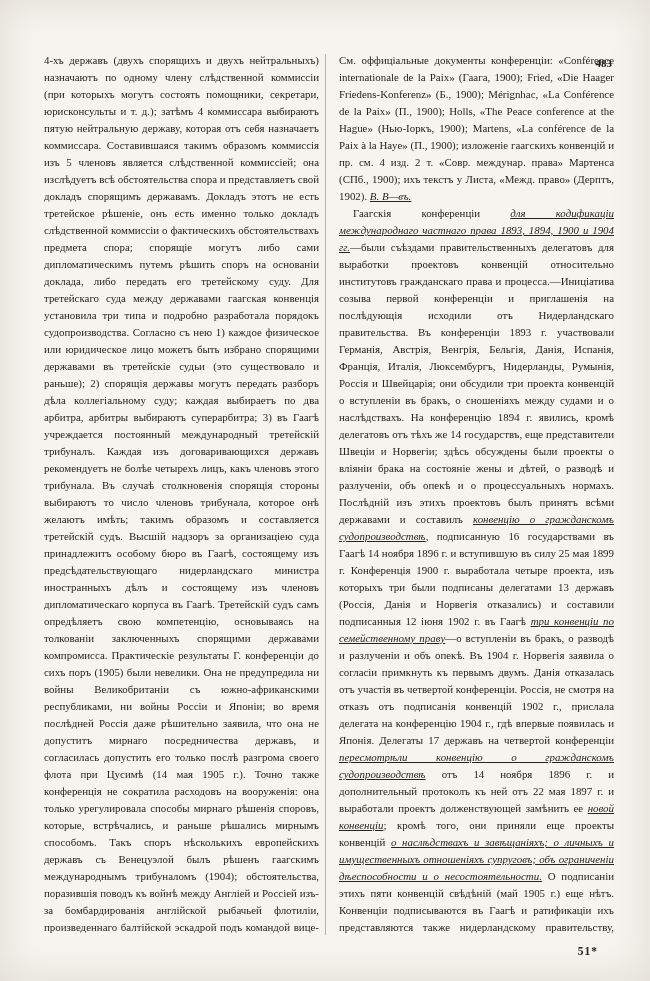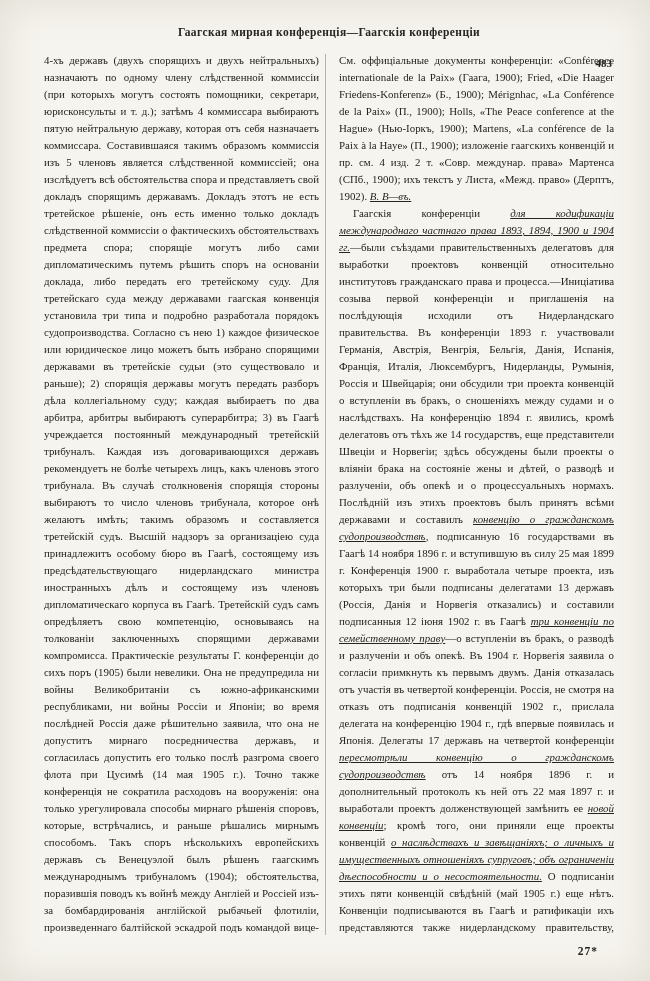--- a/index.html
+++ b/index.html
@@ -82,31 +82,30 @@
     font-size: 11.5px;
     letter-spacing: 1px;
   }
 </style>
 </head>
 <body>
 
 <div class="page">
 
   <div class="header">
-    <div class="header-title">Гаагская мирная конференція—Гаагскія конференціи</div>
     <div class="page-number">483</div>
   </div>
 
   <div class="col-divider"></div>
 
   <div class="columns">
     <div class="column">
         <p><span>4-хъ державъ (двухъ спорящихъ и двухъ нейтральныхъ) назначаютъ по одному члену слѣдственной коммиссіи (при которыхъ могутъ состоять помощники, секретари, юрисконсульты и т. д.); затѣмъ 4 коммиссара выбираютъ пятую нейтральную державу, которая отъ себя назначаетъ коммиссара. Составившаяся такимъ образомъ коммиссія изъ 5 членовъ является слѣдственной коммиссіей; она изслѣдуетъ всѣ обстоятельства спора и представляетъ свой докладъ спорящимъ державамъ. Докладъ этотъ не есть третейское рѣшеніе, онъ есть именно только докладъ слѣдственной коммиссіи о фактическихъ обстоятельствахъ предмета спора; спорящіе могутъ либо сами дипломатическимъ путемъ рѣшить споръ на основаніи доклада, либо передать его третейскому суду. Для третейскаго суда между державами гаагская конвенція установила три типа и подробно разработала порядокъ судопроизводства. Согласно съ нею 1) каждое физическое или юридическое лицо можетъ быть избрано спорящими державами въ третейскіе судьи (это существовало и раньше); 2) спорящія державы могутъ передать разборъ дѣла коллегіальному суду; каждая выбираетъ по два арбитра, арбитры выбираютъ суперарбитра; 3) въ Гаагѣ учреждается постоянный международный третейскій трибуналъ. Каждая изъ договаривающихся державъ рекомендуетъ не болѣе четырехъ лицъ, какъ членовъ этого трибунала. Въ случаѣ столкновенія спорящія стороны выбираютъ то число членовъ трибунала, которое онѣ желаютъ имѣть; такимъ образомъ и составляется третейскій судъ. Высшій надзоръ за организаціею суда принадлежитъ особому бюро въ Гаагѣ, состоящему изъ предсѣдательствующаго нидерландскаго министра иностранныхъ дѣлъ и состоящему изъ членовъ дипломатическаго корпуса въ Гаагѣ. Третейскій судъ самъ опредѣляетъ свою компетенцію, основываясь на толкованіи заключенныхъ спорящими державами компромисса. Практическіе результаты Г. конференціи до сихъ поръ (1905) были невелики. Она не предупредила ни войны Великобританіи съ южно-африканскими республиками, ни войны Россіи и Японіи; во время послѣдней Россія даже рѣшительно заявила, что она не допуститъ мирнаго посредничества державъ, и согласилась допустить его только послѣ разгрома своего флота при Цусимѣ (14 мая 1905 г.). Точно также конференція не сократила расходовъ на вооруженія: она только урегулировала способы мирнаго рѣшенія споровъ, которые, встрѣчались, и раньше рѣшались мирнымъ способомъ. Такъ споръ нѣсколькихъ европейскихъ державъ съ Венецуэлой былъ рѣшенъ гаагскимъ международнымъ трибуналомъ (1904); обстоятельства, поразившія поводъ къ войнѣ между Англіей и Россіей изъ-за бомбардированія англійской рыбачьей флотиліи, произведеннаго балтійской эскадрой подъ командой вице-адм. Рожественскаго (октябрь 1904 г.), были выяснены международной слѣдственной коммиссіей, засѣдавшей въ Парижѣ въ началѣ 1905 г. (см. </span><span class="seg-i">Гулльскій инцидентъ</span><span>).</span></p>
       </div>
     <div class="column">
         <p><span>См. оффиціальные документы конференціи: «Conférence internationale de la Paix» (Гаага, 1900); Fried, «Die Haager Friedens-Konferenz» (Б., 1900); Mérignhac, «La Conférence de la Paix» (П., 1900); Holls, «The Peace conference at the Hague» (Нью-Іоркъ, 1900); Martens, «La conférence de la Paix à la Haye» (П., 1900); изложеніе гаагскихъ конвенцій и пр. см. 4 изд. 2 т. «Совр. междунар. права» Мартенса (СПб., 1900); ихъ текстъ у Листа, «Межд. право» (Дерптъ, 1902). </span><span class="seg-i">В. В—въ.</span></p>
         <p class="indent"><span class="seg-b">Гаагскія конференціи </span><span class="seg-i">для кодификаціи международнаго частнаго права 1893, 1894, 1900 и 1904 гг.</span><span>—были съѣздами правительственныхъ делегатовъ для выработки проектовъ конвенцій относительно институтовъ гражданскаго права и процесса.—Иниціатива созыва первой конференціи и приглашенія на послѣдующія исходили отъ Нидерландскаго правительства. Въ конференціи 1893 г. участвовали Германія, Австрія, Венгрія, Бельгія, Данія, Испанія, Франція, Италія, Люксембургъ, Нидерланды, Румынія, Россія и Швейцарія; они обсудили три проекта конвенцій о вступленіи въ бракъ, о сношеніяхъ между судами и о наслѣдствахъ. На конференцію 1894 г. явились, кромѣ делегатовъ отъ тѣхъ же 14 государствъ, еще представители Швеціи и Норвегіи; здѣсь обсуждены были проекты о вліяніи брака на состояніе жены и дѣтей, о разводѣ и разлученіи, объ опекѣ и о процессуальныхъ нормахъ. Послѣдній изъ этихъ проектовъ былъ принятъ всѣми державами и составилъ </span><span class="seg-i">конвенцію о гражданскомъ судопроизводствѣ</span><span>, подписанную 16 государствами въ Гаагѣ 14 ноября 1896 г. и вступившую въ силу 25 мая 1899 г. Конференція 1900 г. выработала четыре проекта, изъ которыхъ три были подписаны делегатами 13 державъ (Россія, Данія и Норвегія отказались) и составили подписанныя 12 іюня 1902 г. въ Гаагѣ </span><span class="seg-i">три конвенціи по семейственному праву</span><span>—о вступленіи въ бракъ, о разводѣ и разлученіи и объ опекѣ. Въ 1904 г. Норвегія заявила о согласіи примкнуть къ первымъ двумъ. Данія отказалась отъ участія въ четвертой конференціи. Россія, не смотря на отказъ отъ подписанія конвенцій 1902 г., прислала делегата на конференцію 1904 г., гдѣ впервые появилась и Японія. Делегаты 17 державъ на четвертой конференціи </span><span class="seg-i">пересмотрѣли конвенцію о гражданскомъ судопроизводствѣ</span><span> отъ 14 ноября 1896 г. и дополнительный протоколъ къ ней отъ 22 мая 1897 г. и выработали проектъ долженствующей замѣнить ее </span><span class="seg-i">новой конвенціи</span><span>; кромѣ того, они приняли еще проекты конвенцій </span><span class="seg-i">о наслѣдствахъ и завѣщаніяхъ; о личныхъ и имущественныхъ отношеніяхъ супруговъ; объ ограниченіи дѣеспособности и о несостоятельности.</span><span> О подписаніи этихъ пяти конвенцій свѣдѣній (май 1905 г.) еще нѣтъ. Конвенціи подписываются въ Гаагѣ и ратификаціи ихъ представляются также нидерландскому правительству, составляющему протоколъ, когда поступитъ опредѣленное число ратификацій; на 60-ый день отъ этого момента конвенція вступаетъ въ силу. Конвенціи заключаются на 5 лѣтъ и</span></p>
       </div>
   </div>
 
-  <div class="footer-mark">27*</div>
+  <div class="footer-mark">51*</div>
 
 </div>
 
 </body></html>

